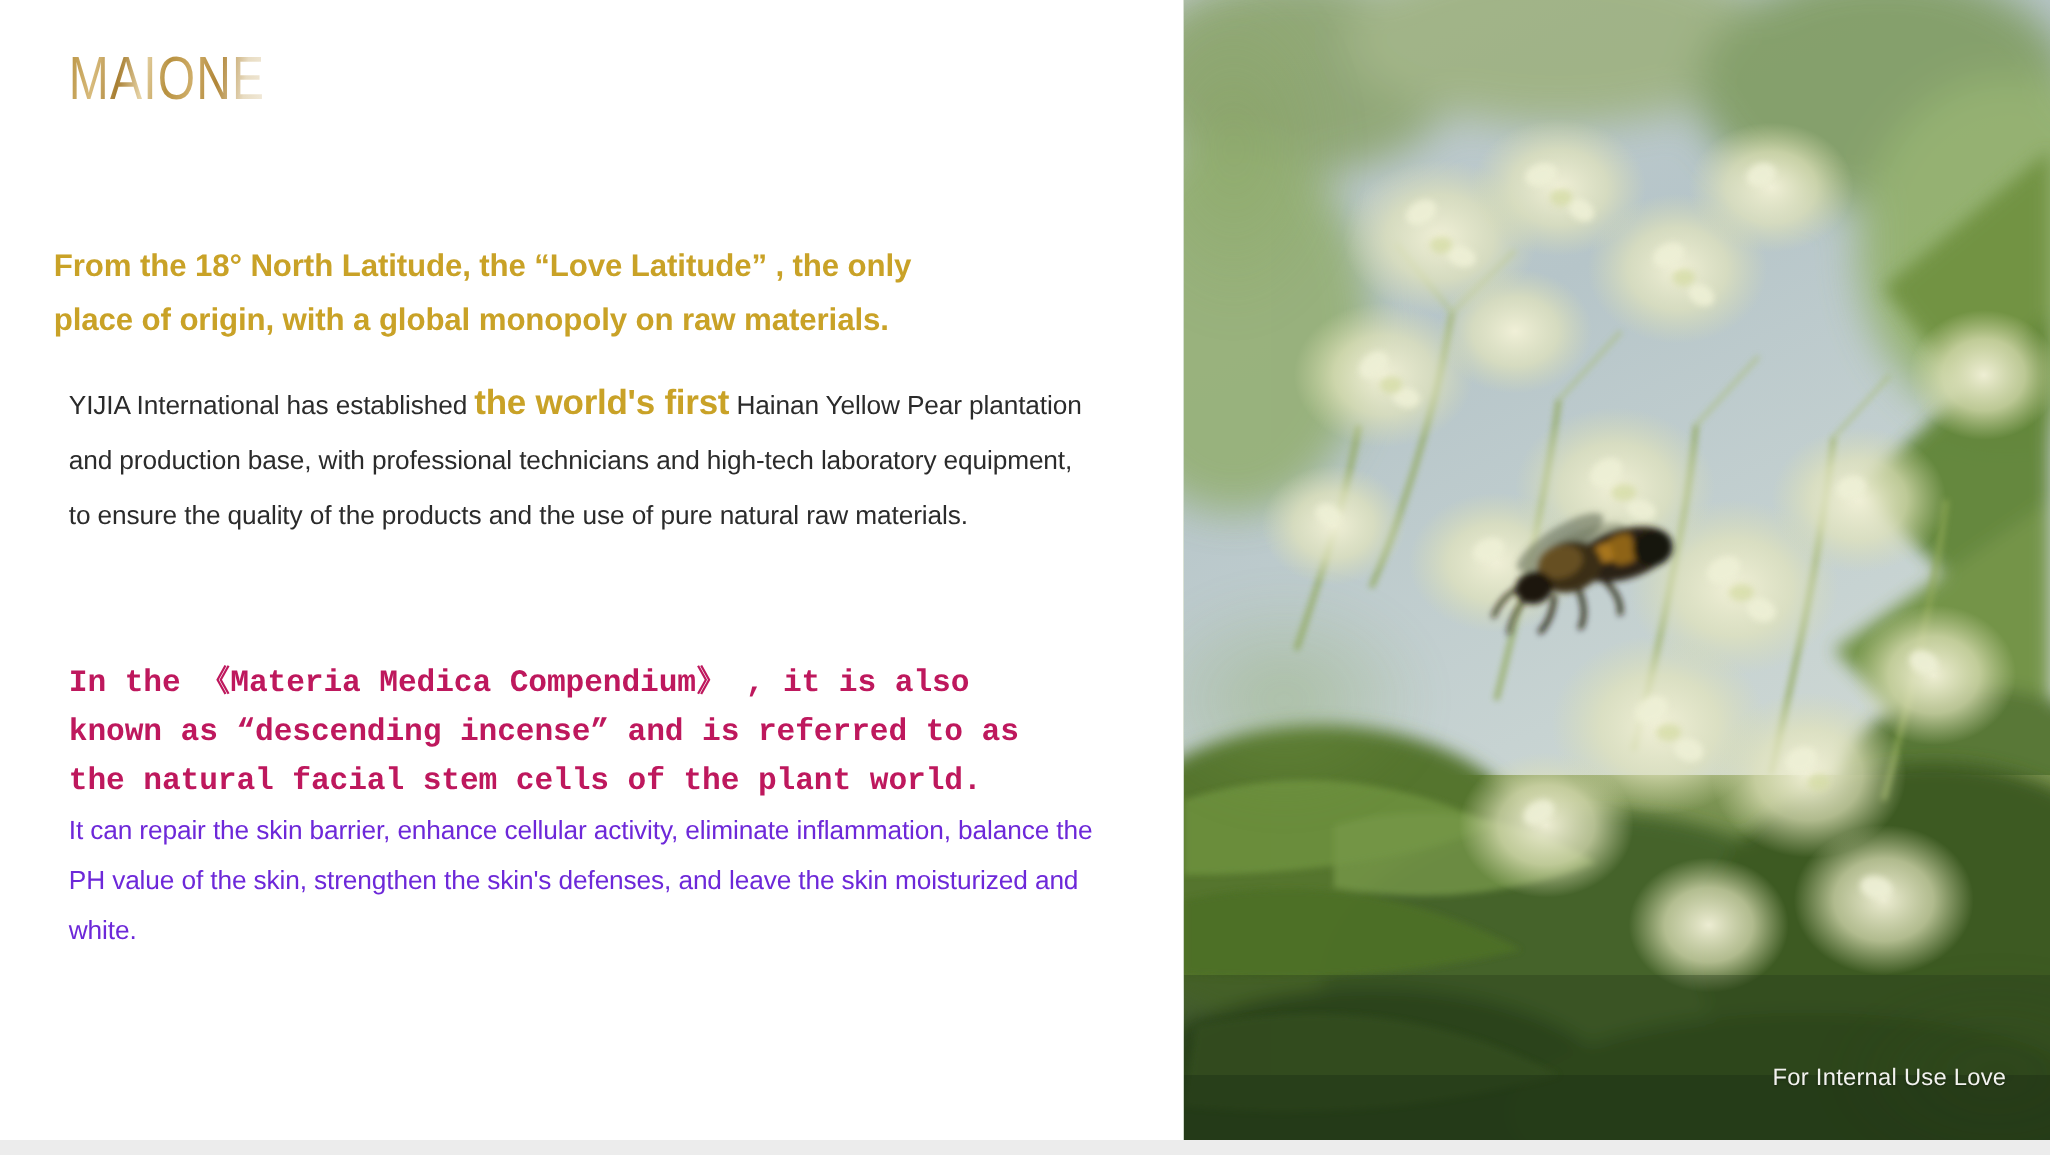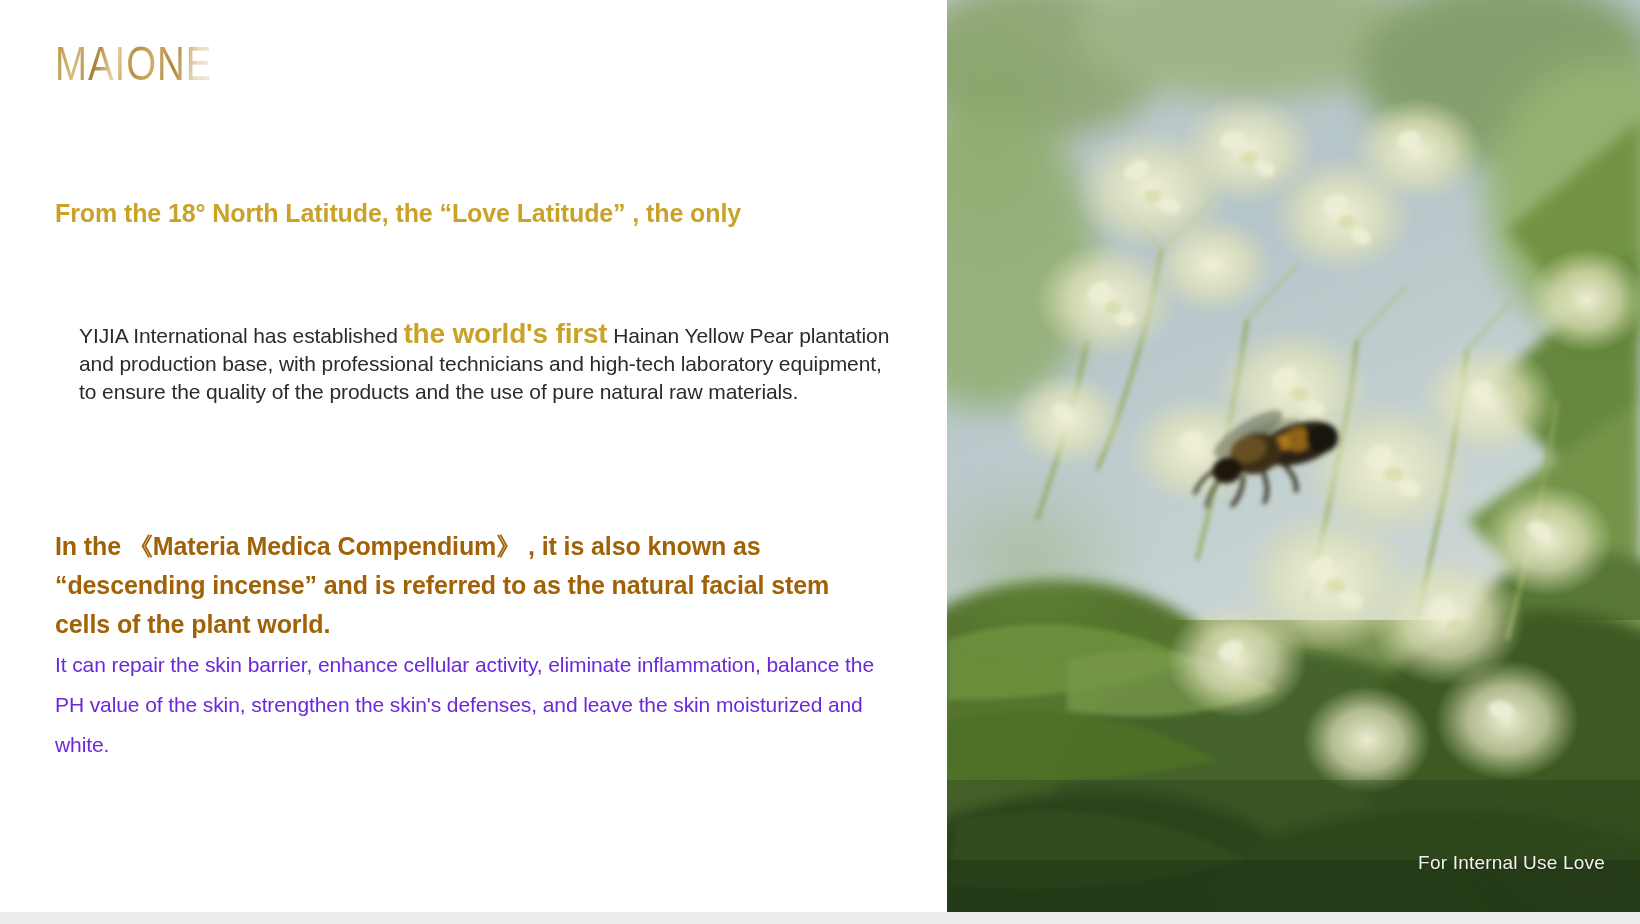--- a/index.html
+++ b/index.html
@@ -100,60 +100,60 @@
     line-height: 40px;
     white-space: nowrap;
   }
   .h-main .emdash {
     letter-spacing: -2px;
     font-weight: 500;
   }
 
   .h-sub {
     position: absolute;
-    left: 55px;
+    left: 43px;
     top: 192px;
     width: 800px;
     font-size: 25px;
     font-weight: bold;
     color: #c9a227;
     line-height: 43px;
     letter-spacing: -0.1px;
   }
 
   
   .para-1 {
     position: absolute;
     left: 55px;
-    top: 320px;
+    top: 300px;
     width: 815px;
     font-size: 21px;
     color: #2b2b2b;
-    line-height: 28px;
+    line-height: 44px;
     letter-spacing: -0.1px;
-    margin-left: 24px;
   }
   .para-1 .hl {
     font-size: 28px;
     font-weight: bold;
     color: #c9a227;
     letter-spacing: -0.2px;
   }
 
   
   .gold-block {
     position: absolute;
     left: 55px;
     top: 527px;
     width: 800px;
     font-size: 25px;
     font-weight: bold;
-    color: #a16207;
+    color: #be185d;
     line-height: 39px;
     letter-spacing: -0.1px;
+    font-family: Liberation Mono, monospace;
   }
 
   
   .para-2 {
     position: absolute;
     left: 55px;
     top: 645px;
     width: 830px;
     font-size: 21px;
     color: #6d28d9;
@@ -194,20 +194,21 @@
 
   <div class="sheet">
 
     <div class="text-col">
 
       <div class="logo">MAIONE</div>
 
 
       <div class="h-sub">
         <div>From the 18° North Latitude, the “Love Latitude” , the only</div>
+        <div>place of origin, with a global monopoly on raw materials.</div>
       </div>
 
       <div class="para-1">
         <span>YIJIA International has established </span><span class="hl">the world's first</span><span> Hainan Yellow Pear plantation and production base, with professional technicians and high-tech laboratory equipment, to ensure the quality of the products and the use of pure natural raw materials.</span>
       </div>
 
       <div class="gold-block">In the 《Materia Medica Compendium》 , it is also known as “descending incense” and is referred to as the natural facial stem cells of the plant world.</div>
 
       <div class="para-2">It can repair the skin barrier, enhance cellular activity, eliminate inflammation, balance the PH value of the skin, strengthen the skin's defenses, and leave the skin moisturized and white.</div>
 

